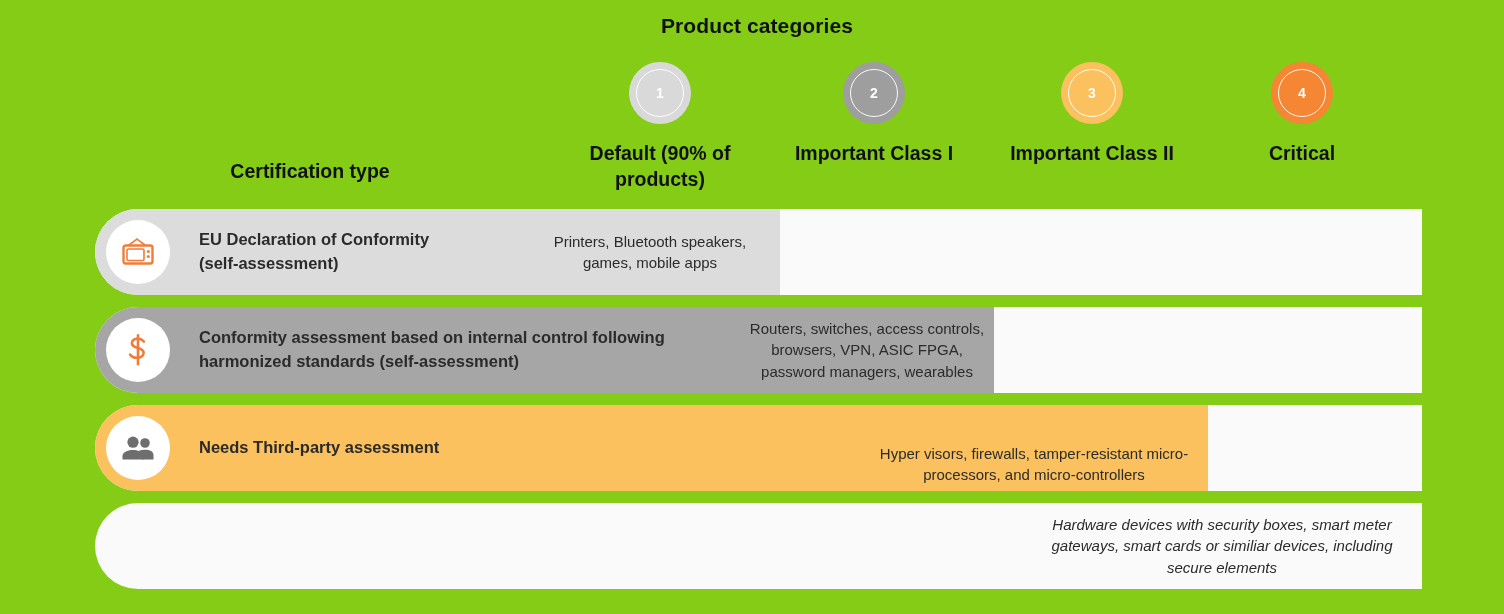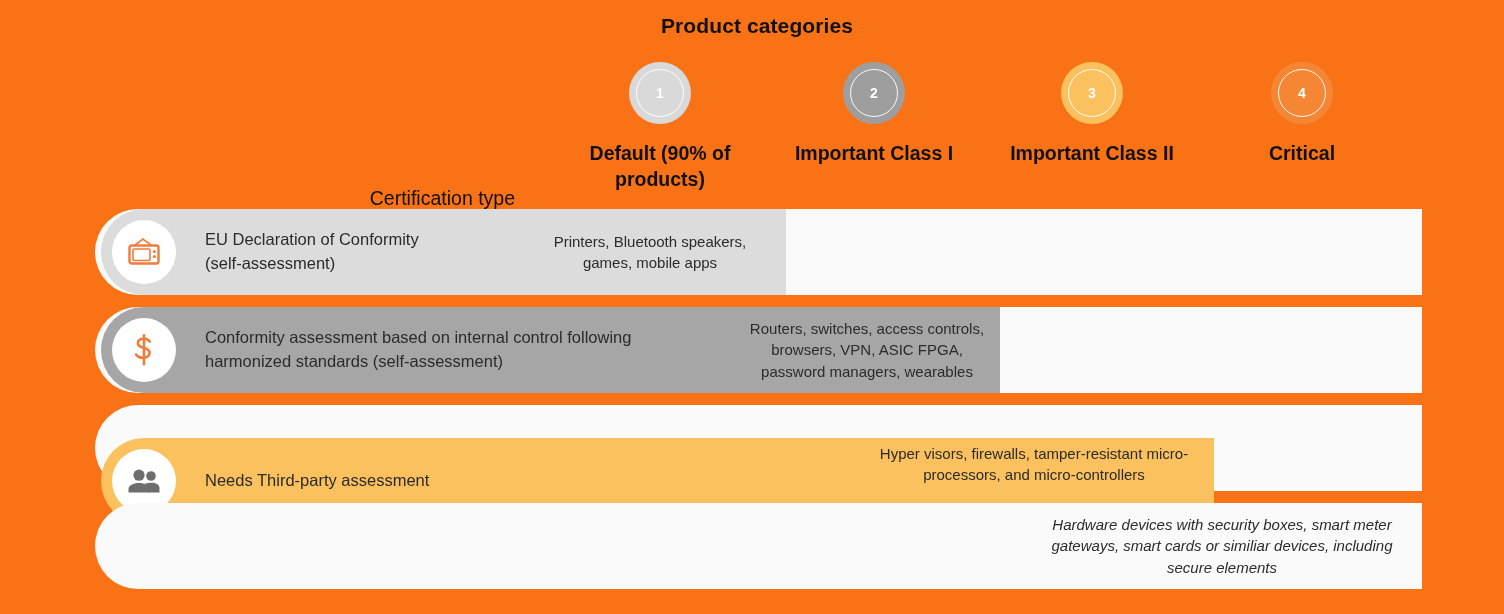--- a/index.html
+++ b/index.html
@@ -8,21 +8,21 @@
     background: #ffffff;
   }
   body {
     font-family: "Liberation Sans", sans-serif;
     -webkit-font-smoothing: antialiased;
   }
   #canvas {
     position: relative;
     width: 1504px;
     height: 614px;
-    background: #f97316;
+    background: #84cc16;
     overflow: hidden;
   }
 
   
   .product-categories-title {
     position: absolute;
     left: 0;
     top: 14px;
     width: 1504px;
     text-align: center;
@@ -32,25 +32,24 @@
     letter-spacing: 0.1px;
   }
   
   .product-categories-title span { position: relative; left: 5px; }
 
   .cert-type-title {
     position: absolute;
     left: 105px;
     top: 160px;
     width: 410px;
-    text-align: right;
+    text-align: center;
     font-size: 19.5px;
-    font-weight: normal;
+    font-weight: bold;
     color: #111111;
-    margin-top: 27px;
   }
 
   
   .cat-col {
     position: absolute;
     top: 62px;
     width: 200px;
     text-align: center;
   }
   .cat-badge {
@@ -87,25 +86,26 @@
   .row-track {
     position: absolute;
     left: 95px;
     width: 1327px;
     height: 86px;
     background: #fafafa;
     border-radius: 43px 0 0 43px;
   }
   .row-bar {
     position: absolute;
-    left: 101px;
+    left: 95px;
     height: 86px;
     border-radius: 43px 0 0 43px;
     display: flex;
     align-items: center;
+    font-weight: bold;
   }
   .row-icon-wrap {
     position: absolute;
     left: 11px;
     top: 11px;
     width: 64px;
     height: 64px;
     border-radius: 50%;
     background: #ffffff;
     display: flex;
@@ -208,21 +208,21 @@
           <path d="M13 2.4 L13 31.2" stroke="#f07c3a" stroke-width="2.6" stroke-linecap="round"></path>
         </svg>
       </span>
     </div>
     <div class="row-label">Conformity assessment based on internal control following
 harmonized standards (self-assessment)</div>
   </div>
   <div class="row-products" style="left:742px; width:250px; top:307px;">Routers, switches, access controls, browsers, VPN, ASIC FPGA, password managers, wearables</div>
 
   <div class="row-track" style="top:405px;"></div>
-  <div class="row-bar" style="top:405px; width:1113px; background:#fbc15e;margin-top:33px;">
+  <div class="row-bar" style="top:405px; width:1113px; background:#fbc15e;">
     <div class="row-icon-wrap">
       <span>
         <svg width="36" height="26" viewBox="0 0 36 26" aria-hidden="true">
           <circle cx="13" cy="7.2" r="5.6" fill="#6e6e6e"></circle>
           <circle cx="25" cy="8" r="4.8" fill="#6e6e6e"></circle>
           <path d="M2.5 24.5 v-3.2c0-3.9 4.7-6.2 10.5-6.2s10.5 2.3 10.5 6.2v3.2z" fill="#6e6e6e"></path>
           <path d="M22 24.5 v-3.6c0-2.3-1.3-4.1-3.3-5.2 1.9-.6 4.1-.9 6.3-.9 5 0 8.5 1.9 8.5 5.2v4.5z" fill="#6e6e6e"></path>
         </svg>
       </span>
     </div>

